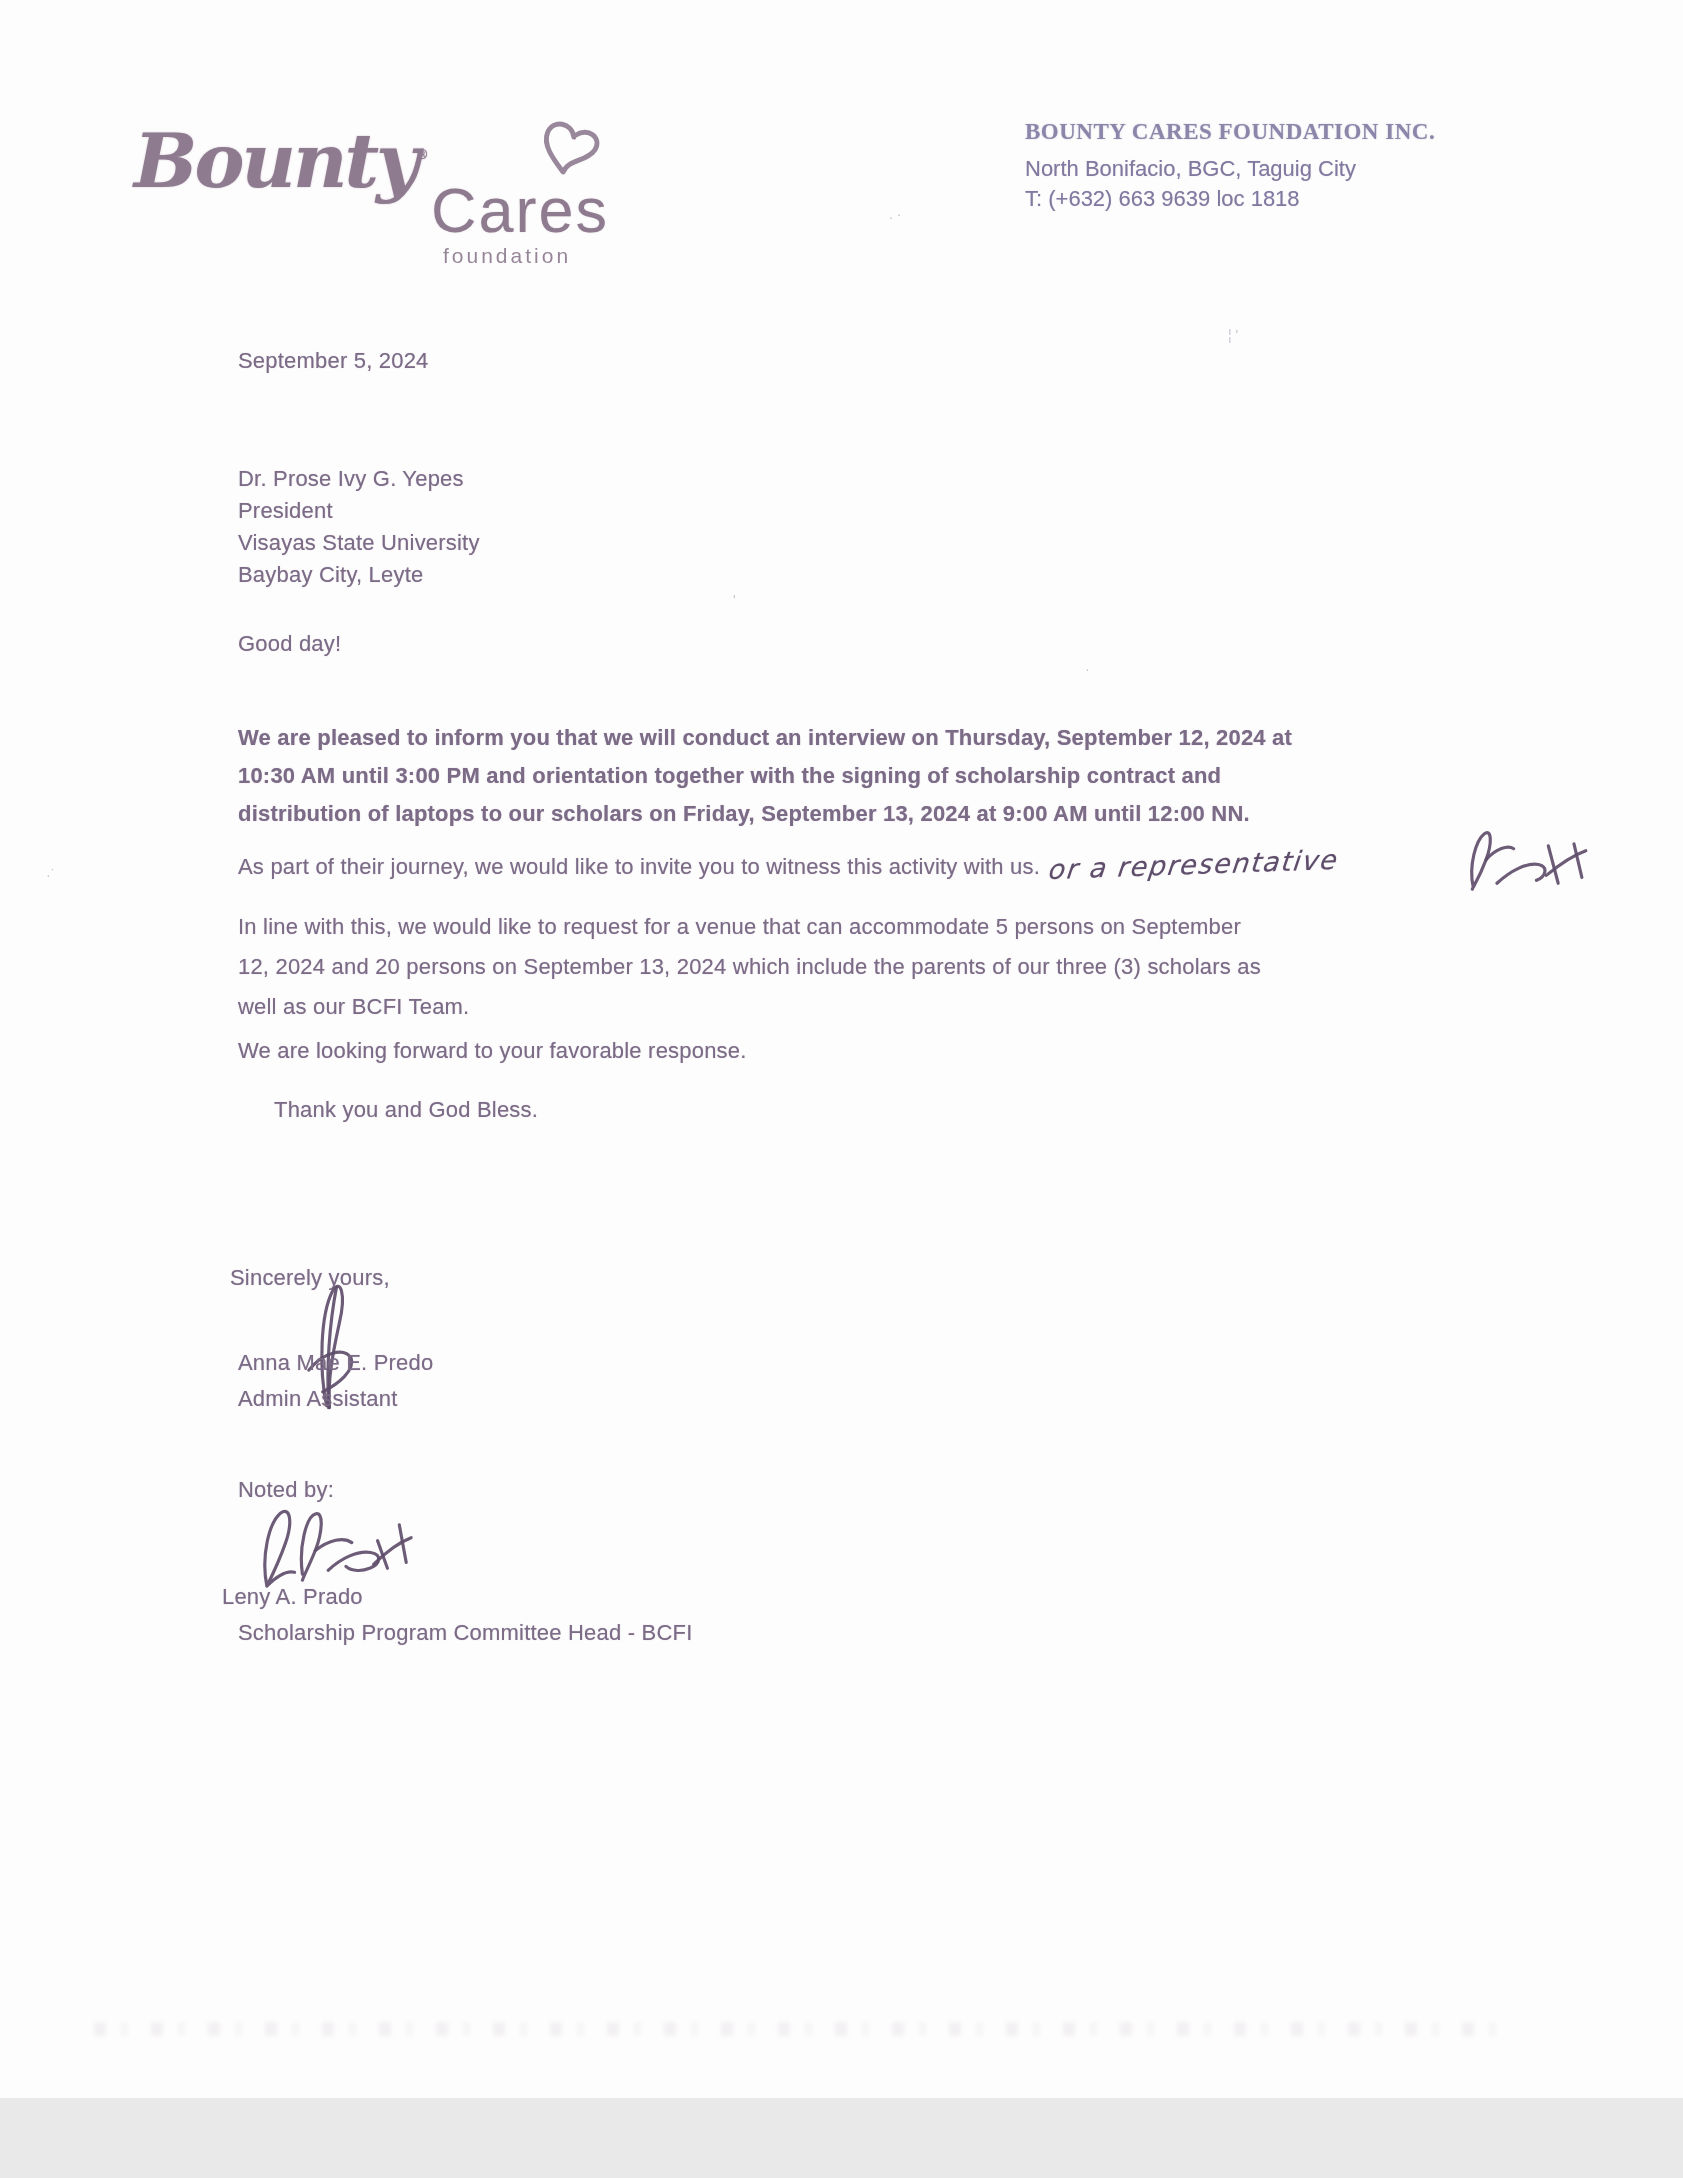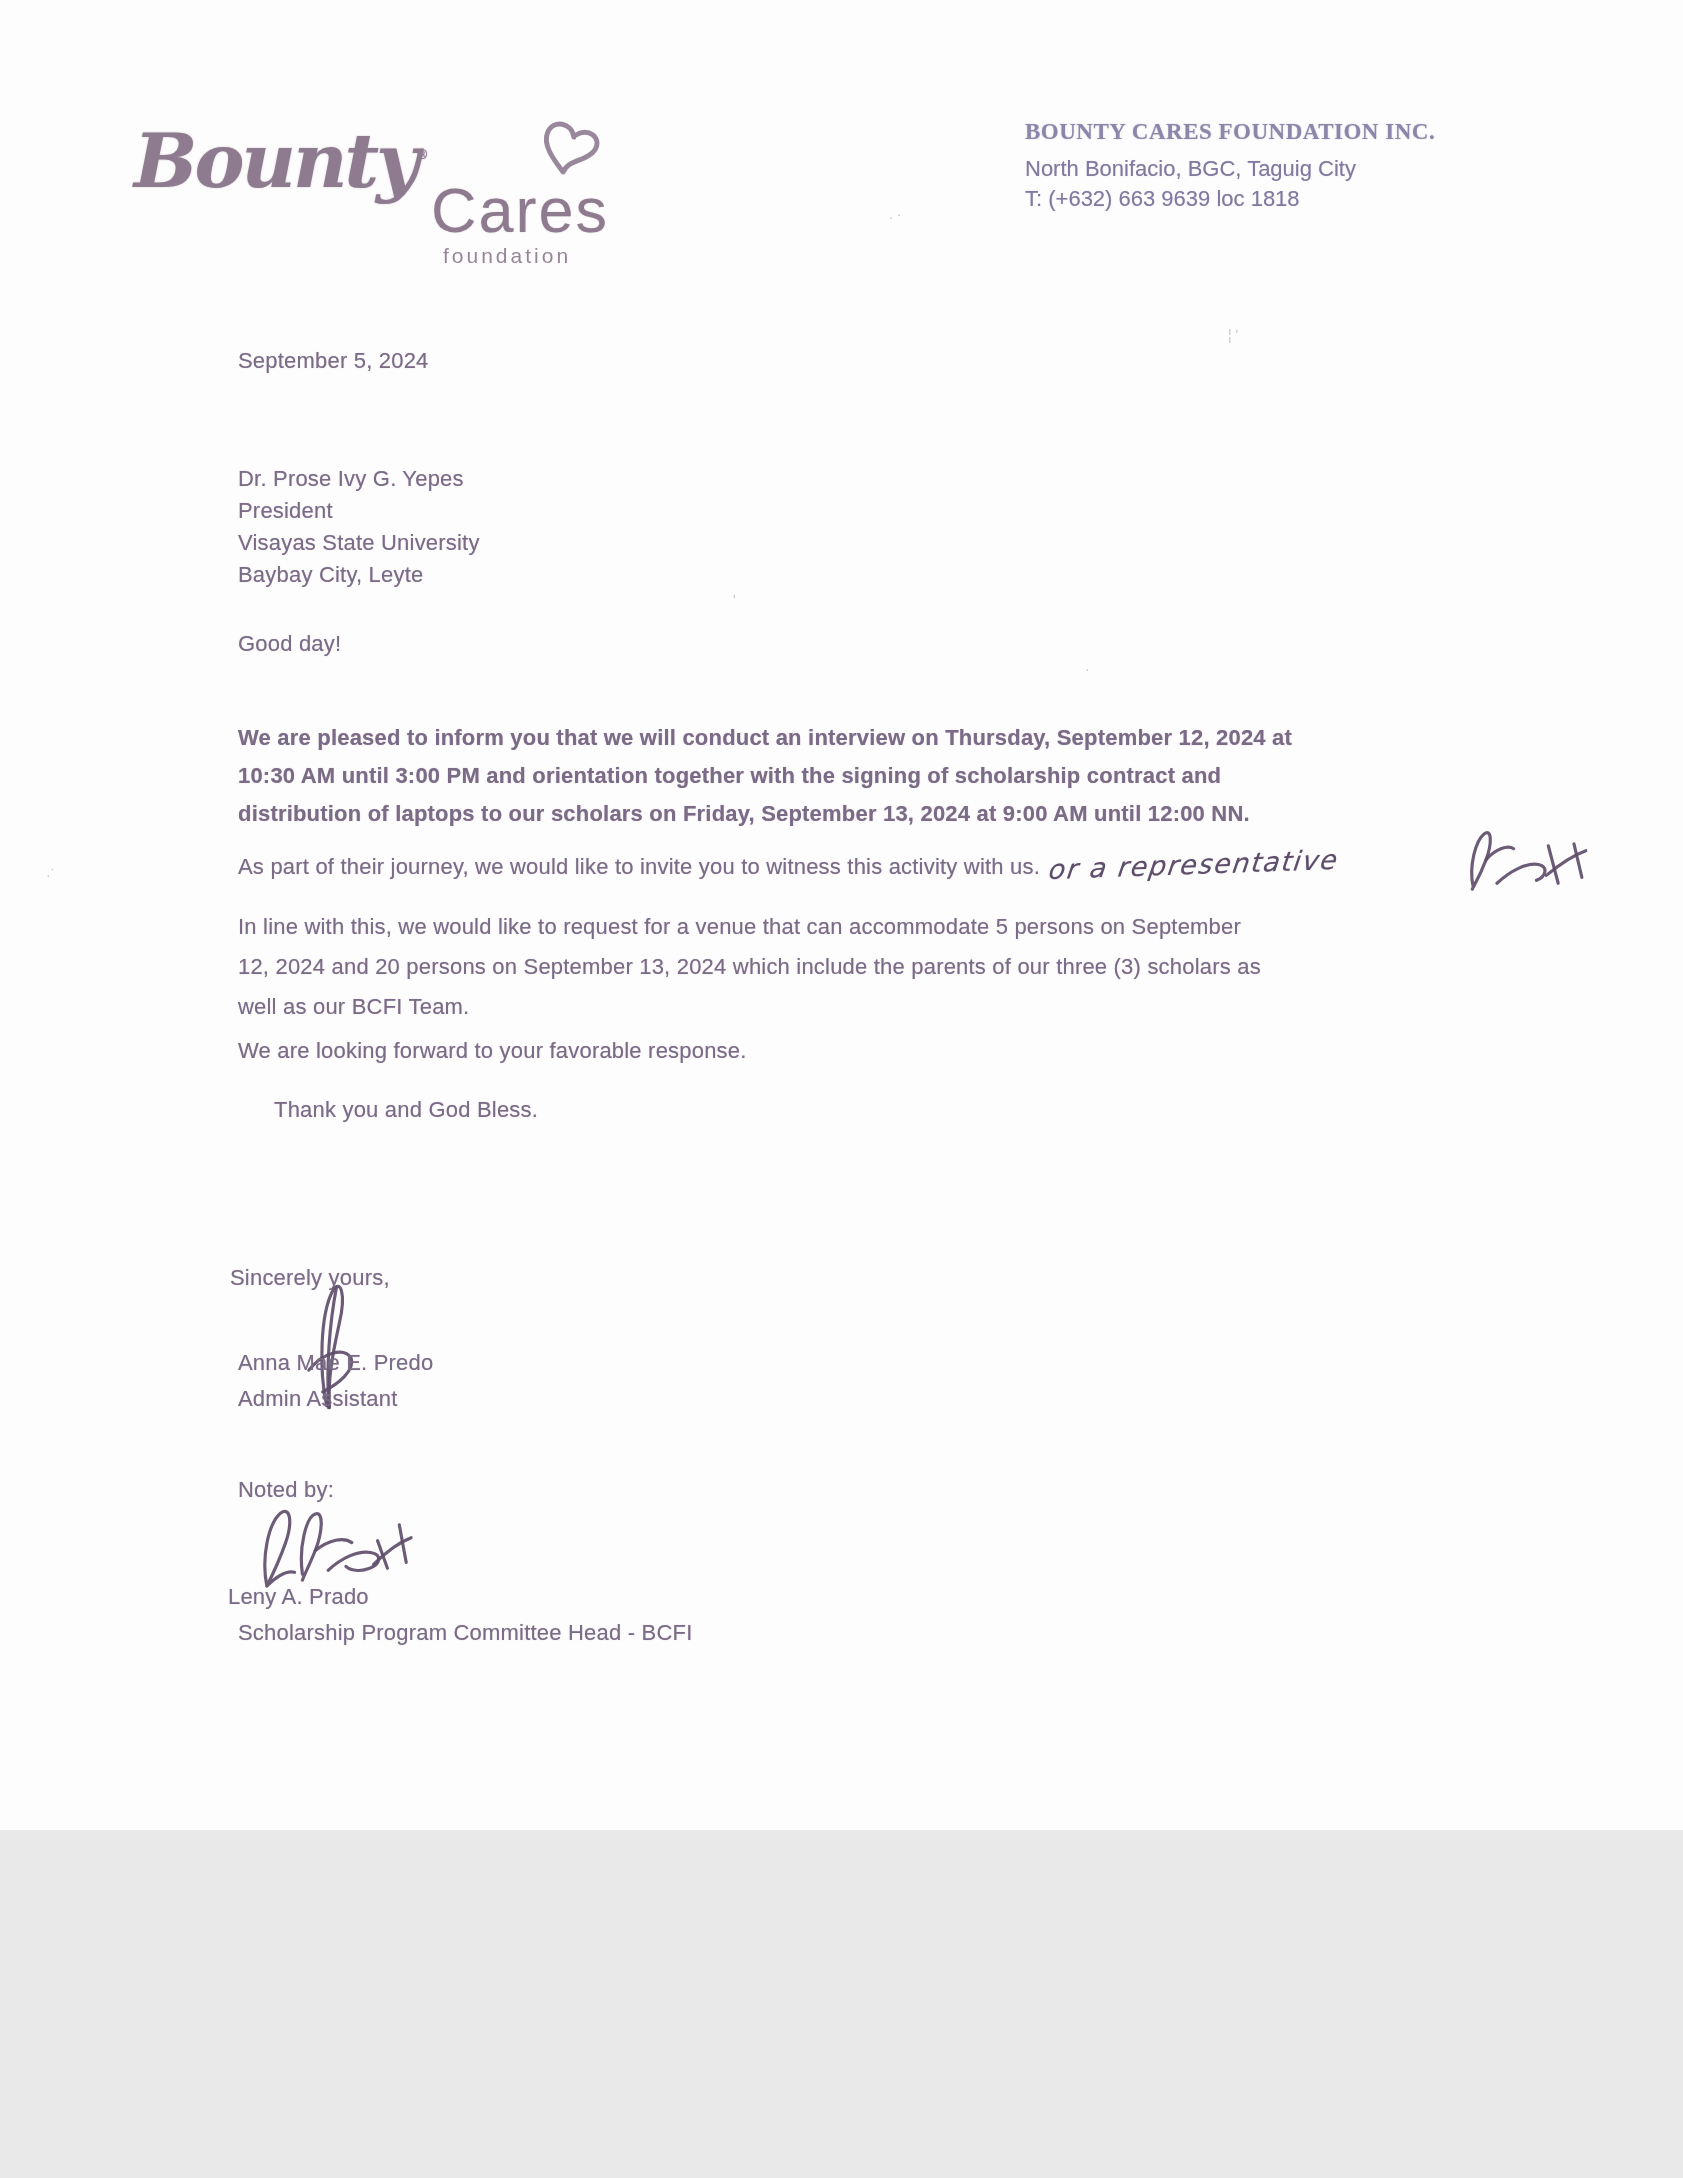--- a/index.html
+++ b/index.html
@@ -7,21 +7,21 @@
     --logo:#8e7b90;
     --company-name:#8c87aa;
     --address:#8279a0;
     --handwriting:#5f4e6b;
     --paper:#fefdfd;
   }
   *{margin:0;padding:0;box-sizing:border-box;}
   html,body{background:#e9e9e9;}
   .page{
     position:relative;
-    width:1683px;height:1830px;
+    width:1683px;height:2098px;
     background:var(--paper);
     font-family:"Liberation Sans",sans-serif;
     color:var(--body-text);
     overflow:hidden;
     margin:0 auto;
   }
   .scan{ text-shadow:0 0 1px rgba(122,106,134,0.5); }
   .abs{ position:absolute; }
   .line{ white-space:nowrap; }
 
@@ -170,21 +170,21 @@
 
   <svg class="abs sig" style="left:255px; top:1503px;" width="168" height="99" viewBox="0 0 170 100">
     <path d="M12 84 C6 54 14 20 26 10 C36 3 38 20 31 40 C24 60 16 76 12 84 C22 74 32 68 40 70"></path>
     <path d="M48 72 C44 44 52 14 61 11 C70 8 68 30 61 48 C55 63 50 72 48 78"></path>
     <path d="M61 48 C75 37 90 34 98 40"></path>
     <path d="M74 68 C88 55 104 48 117 50 C129 52 127 62 116 66 C106 70 96 68 92 64"></path>
     <path d="M124 38 L134 66"></path>
     <path d="M120 62 C132 50 145 40 158 35"></path>
     <path d="M146 22 L153 60"></path>
   </svg>
-  <div class="abs t scan line" style="left:228px; top:1584px;">Leny A. Prado</div>
+  <div class="abs t scan line" style="left:222px; top:1584px;">Leny A. Prado</div>
   <div class="abs t scan line" style="left:238px; top:1620px;">Scholarship Program Committee Head - BCFI</div>
 
   <span class="speck" style="left:889px; top:206px;">. ·</span>
   <span class="speck" style="left:1228px; top:327px;">¦ '</span>
   <span class="speck" style="left:733px; top:592px;">'</span>
   <span class="speck" style="left:46px;  top:867px;">·˙</span>
   <span class="speck" style="left:1085px; top:661px;">·</span>
   <div class="bleed"></div>
 
 </div>

